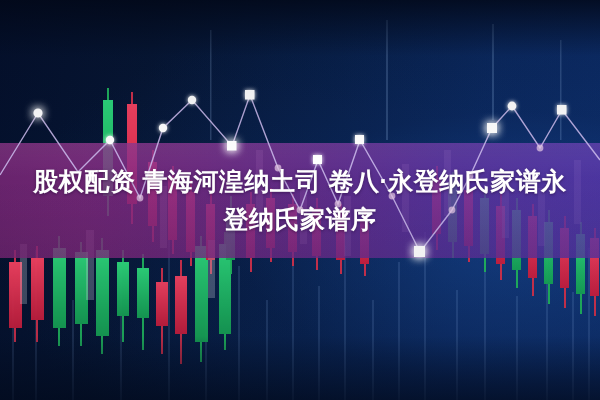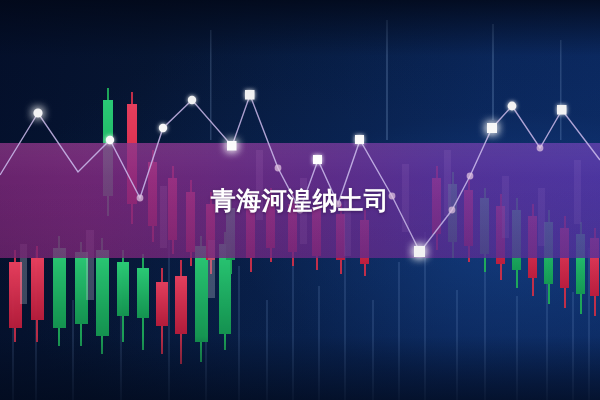--- a/index.html
+++ b/index.html
@@ -288,16 +288,17 @@
       <rect x="414" y="246" width="11" height="11" filter="url(#glow)"></rect>
       <rect x="487" y="123" width="10" height="10" filter="url(#glow)"></rect>
       <circle cx="512" cy="106" r="4.4" filter="url(#softglow)"></circle>
       <rect x="557" y="105" width="9.5" height="9.5" filter="url(#softglow)"></rect>
     </g>
   </svg>
 
   <div class="bg-vignette"></div>
 
   <div class="title-wrap">
-    <div class="title-line l2">青海河湟纳土司</div>
+    <div class="title-line l1">股权配资 青海河湟纳土司 卷八·永登纳氏家谱永</div>
+    <div class="title-line l2">登纳氏家谱序</div>
   </div>
 
 </div>
 
 </body></html>

